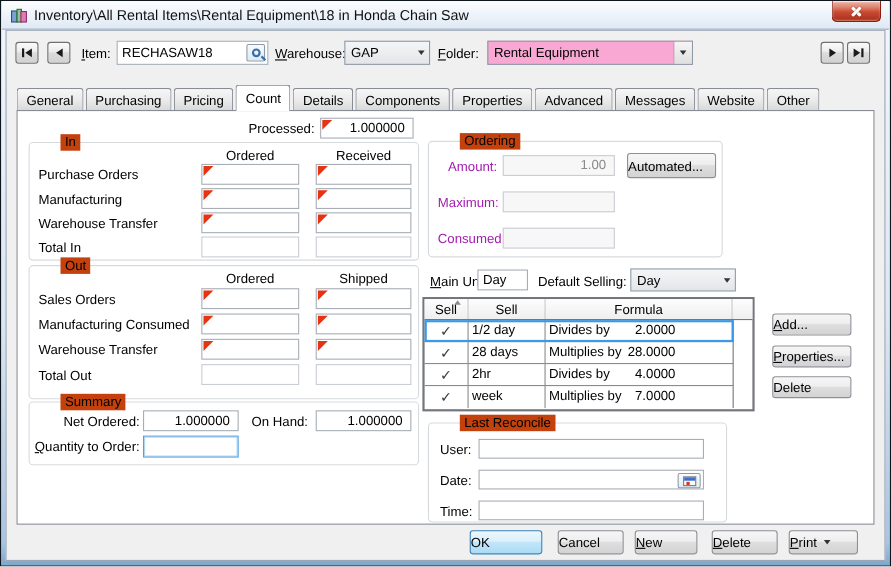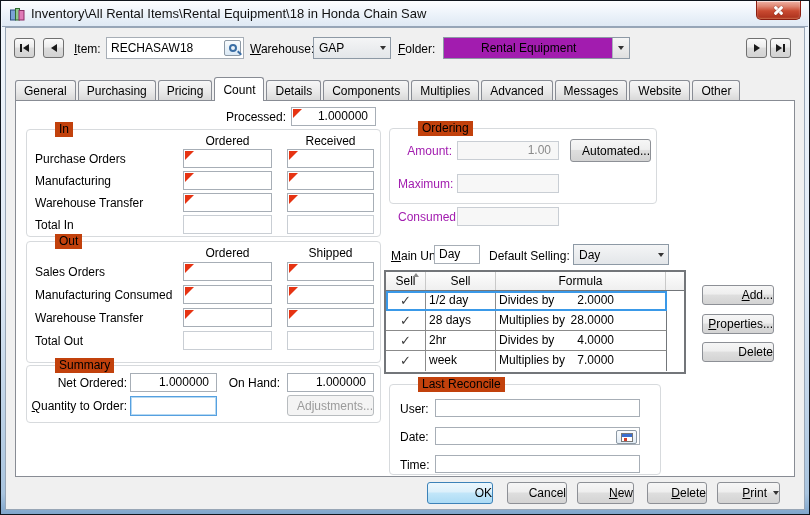--- a/index.html
+++ b/index.html
@@ -50,21 +50,21 @@
   .fld.flag::before { content:""; position:absolute; top:1px; left:1px;
     border-top:9px solid #e63312; border-right:9px solid transparent; }
   .fld.dim { border-color:#c9ced4; }
   .fld.dis { border-color:#c9ced4; background:#f7f7f7; color:#8a8a8a; }
   .fld.focus { border:1px solid #56a0e0; box-shadow:0 0 0 1px #b6d9f2 inset; }
 
   .combo { position:absolute; border:1px solid #8d99a5; background:linear-gradient(#f4f5f6,#e3e6e9);
     display:flex; align-items:center; }
   .combo .val { flex:1; padding-left:5px; white-space:nowrap; overflow:hidden; }
   .combo .arr { width:15px; align-self:stretch; display:flex; align-items:center; justify-content:center; }
-  .combo.white { background:#a21caf;padding-left:32px; }
+  .combo.white { background:#f9a8d4; }
   .combo.white .arr { border-left:1px solid #aab2bb; background:linear-gradient(#f6f6f6,#dfdfdf); width:17px; }
   .caret-down { width:0; height:0; border-top:4px solid #333; border-left:3px solid transparent; border-right:3px solid transparent; }
 
   .searchbtn { position:absolute; right:2px; top:2px; width:17px; height:16px; border:1px solid #8d99a5; border-radius:2px;
     background:linear-gradient(#f8fbfd,#dbe9f5); display:flex; align-items:center; justify-content:center; }
   .mag { position:relative; width:8px; height:8px; border:2px solid #3a6ea5; border-radius:50%; }
   .mag::after { content:""; position:absolute; left:6px; top:6px; width:5px; height:2px; background:#3a6ea5; transform:rotate(45deg); }
 
   
   .tabstrip { position:absolute; left:9px; top:49px; height:24px; display:flex; align-items:flex-end; z-index:3; }
@@ -72,21 +72,21 @@
     border-radius:3px 3px 0 0; background:linear-gradient(#f6f6f6,#eaeaea 55%,#d9d9d9); line-height:16px; margin-bottom:1px;text-align:center; }
   .tab.active { height:24px; padding-top:4px; background:#fff; margin-bottom:0; z-index:4; box-shadow:inset 0 1px 0 #fff; }
 
   .tabpage { position:absolute; left:9px; top:72px; width:780px; height:377px; background:#fff; border:1px solid #888c94; z-index:1; }
 
   .grp { position:absolute; border:1px solid #d7dadd; border-radius:4px; }
   .grp > .legend { position:absolute; top:-8px; left:8px; background:#c2410c; padding:0 4px; line-height:15px;margin-left:20px; }
 
   .btn { position:absolute; border:1px solid #8d9096; border-radius:3px;
     background:linear-gradient(#f6f6f6,#eeeeee 45%,#dedede 50%,#d3d3d3);
-    display:flex; align-items:center; justify-content:flex-end; line-height:14px; }
+    display:flex; align-items:center; justify-content:flex-start; line-height:14px; }
   .btn.dis { color:#9b9b9b; border-color:#b8bcbf; background:#f4f4f4; }
   .btn.default { border-color:#3c82b8; background:linear-gradient(#ecf7fd,#dcf0fb 45%,#c2e6f9 50%,#abdbf5); }
 
   
   .units { position:absolute; left:368px; top:169px; width:302px; height:104px; border:2px solid #73767a; background:#fff; }
   .uhead { display:flex; height:19px; background:linear-gradient(#fdfdfd,#efefef); border-bottom:1px solid #73767a; }
   .uh { border-right:1px solid #c9c9c9; text-align:center; line-height:18px; position:relative; }
   .uh.c-sell { width:40px; } .uh.c-unit { width:70px; } .uh.c-formula { width:170px; } .uh.c-filler { flex:1; border-right:none; }
   .sort-ind { position:absolute; top:1px; left:27px; width:0; height:0;
     border-bottom:4px solid #8a8a8a; border-left:3px solid transparent; border-right:3px solid transparent; }
@@ -161,21 +161,21 @@
         <span class="vbar"></span>
     </div>
 
     <div class="tabstrip">
       <div class="tab">General</div>
       <div class="tab">Purchasing</div>
       <div class="tab">Pricing</div>
       <div class="tab active">Count</div>
       <div class="tab">Details</div>
       <div class="tab">Components</div>
-      <div class="tab">Multiplies</div>
+      <div class="tab">Properties</div>
       <div class="tab">Advanced</div>
       <div class="tab">Messages</div>
       <div class="tab">Website</div>
       <div class="tab">Other</div>
     </div>
 
     <div class="tabpage">
 
       <span class="lbl right" style="left:150px;top:9px;width:120px">Processed:</span>
       <div class="fld num flag" style="left:275px;top:6px;width:85px;height:19px">
@@ -233,26 +233,23 @@
           <span class="txt">1.000000</span>
         </div>
         <span class="lbl right" style="left:180px;top:10px;width:73px">On Hand:</span>
         <div class="fld num" style="left:260px;top:7px;width:87px;height:19px">
           <span class="txt">1.000000</span>
         </div>
         <span class="lbl right" style="left:0;top:33px;width:100px"><span class="u1">Quantity to Order:</span></span>
         <div class="fld focus" style="left:103px;top:30px;width:87px;height:20px">
           <span class="txt"></span>
         </div>
-        <div class="btn dis" style="left:260px;top:29px;width:87px;height:21px">
-          <span>Adjustments...</span>
-        </div>
-      </div>
-
-      <div class="grp" style="left:373px;top:27px;width:268px;height:76px">
+      </div>
+
+      <div class="grp" style="left:373px;top:27px;width:268px;height:106px">
         <span class="legend">Ordering</span>
         <span class="lbl right dis" style="left:8px;top:15px;width:54px">Amount:</span>
         <div class="fld num dis" style="left:67px;top:12px;width:102px;height:19px">
           <span class="txt">1.00</span>
         </div>
         <div class="btn" style="left:180px;top:10px;width:81px;height:23px">
           <span>Automated...</span>
         </div>
         <span class="lbl right dis" style="left:8px;top:48px;width:54px">Maximum:</span>
         <div class="fld dis" style="left:67px;top:45px;width:102px;height:19px"></div>

